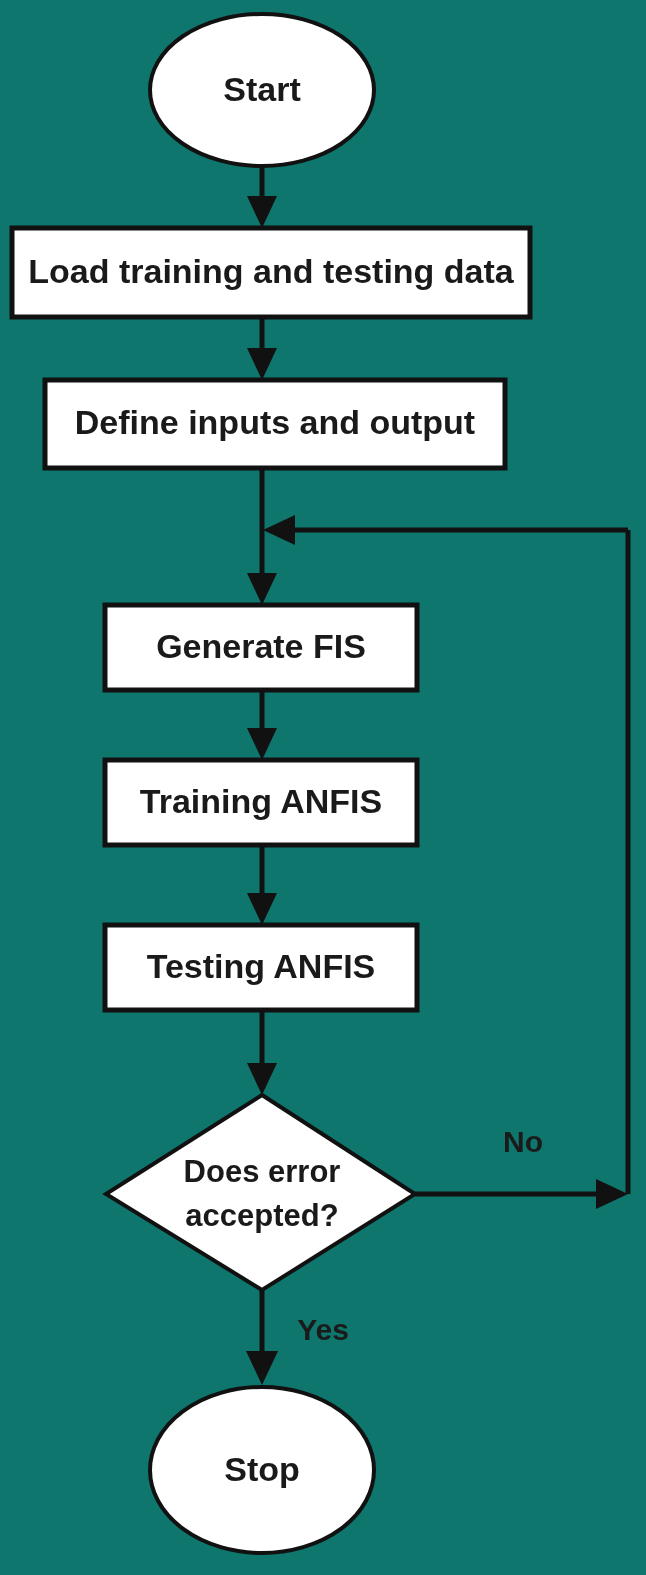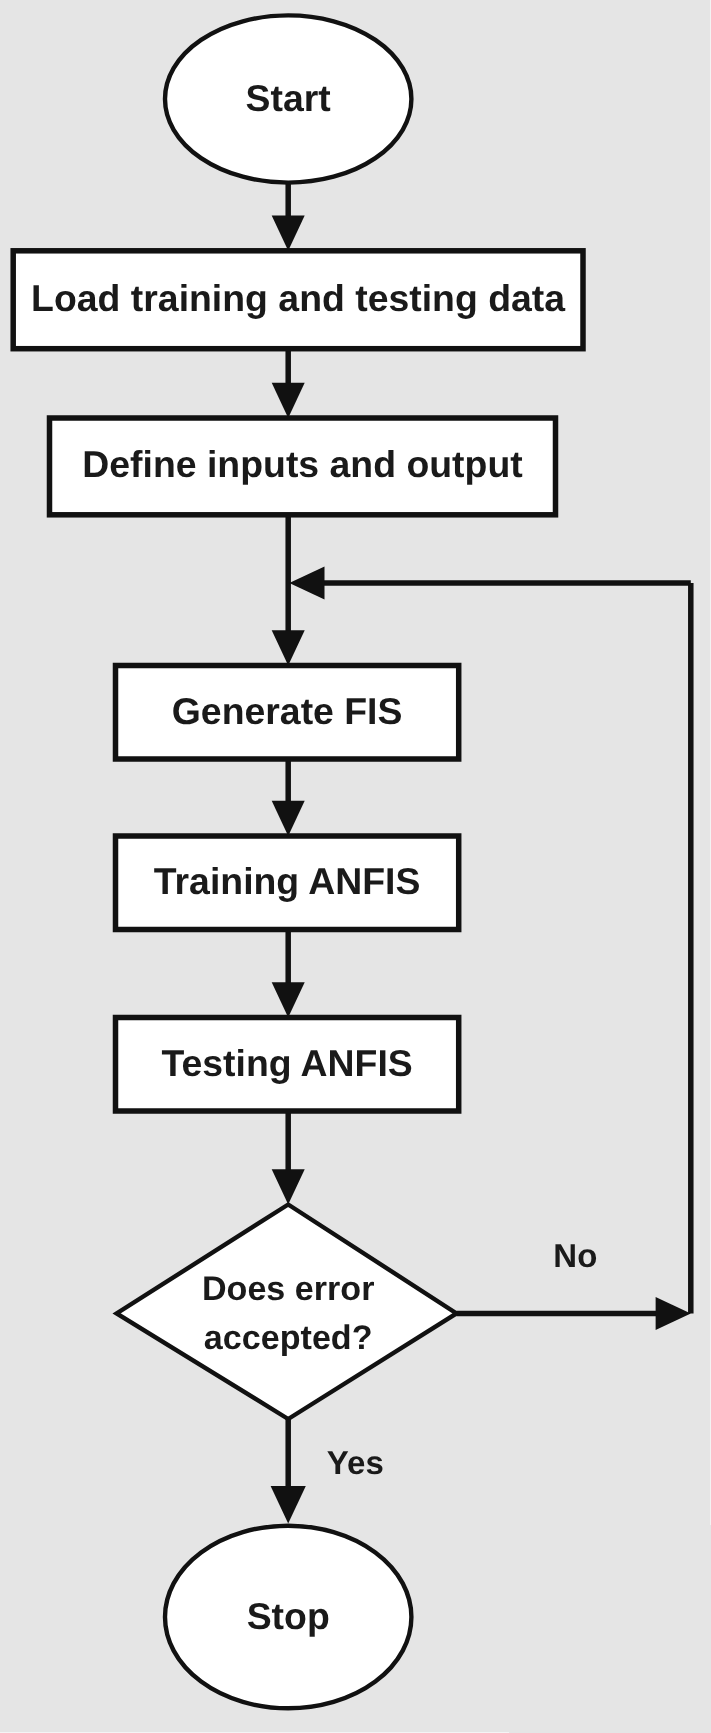--- a/index.html
+++ b/index.html
@@ -7,21 +7,21 @@
     padding: 0;
     background: #ffffff;
   }
   body {
     font-family: "Liberation Sans", sans-serif;
   }
   #flowchart-root {
     position: relative;
     width: 646px;
     height: 1575px;
-    background: #e5e5e5;
+    background: #0f766e;
     overflow: hidden;
   }
   #flow-svg {
     position: absolute;
     top: 0;
     left: 0;
     width: 646px;
     height: 1575px;
     display: block;
   }

